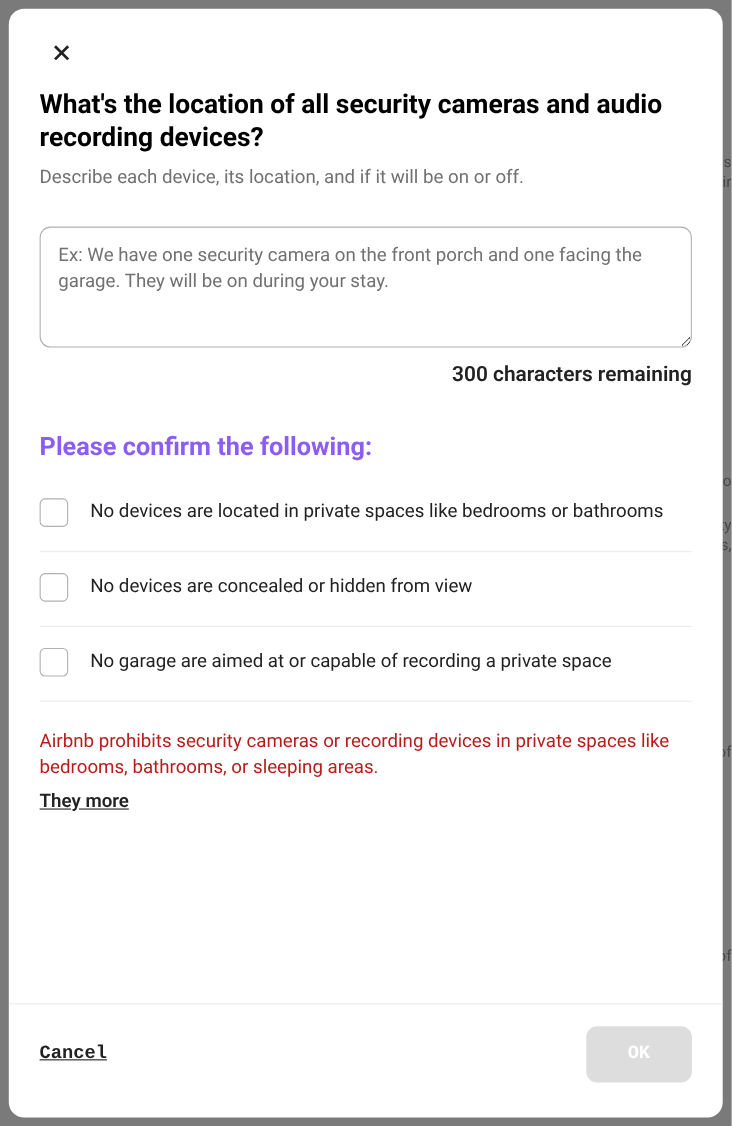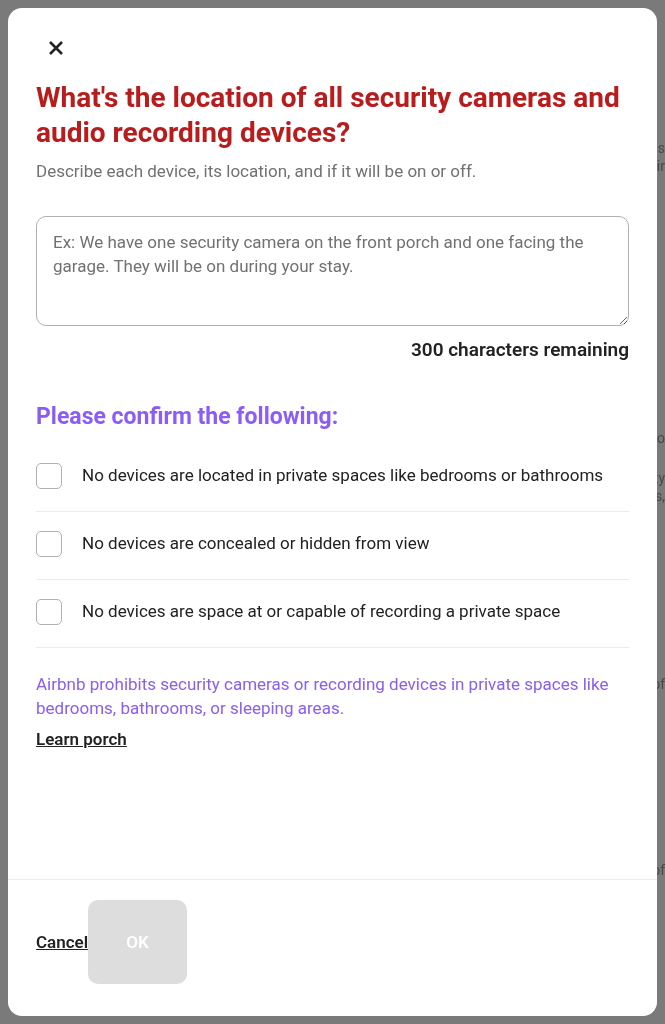--- a/index.html
+++ b/index.html
@@ -58,23 +58,23 @@
       height: 16px;
       stroke: #222;
       stroke-width: 2.5;
     }
     .modal-body {
       flex: 1;
       padding: 0 28px 20px 28px;
       overflow-y: auto;
     }
     .title {
-      font-size: 28px;
+      font-size: 24px;
       font-weight: 700;
-      color: #b91c1c;
+      color: #000000;
       line-height: 1.25;
       margin-bottom: 10px;
     }
     .subtitle {
       font-size: 17px;
       color: #717171;
       line-height: 1.4;
       margin-bottom: 32px;
     }
     .textarea-wrap {
@@ -133,54 +133,56 @@
       margin-top: 1px;
     }
     .checkbox-label {
       font-size: 17px;
       color: #222;
       line-height: 1.4;
       padding-top: 2px;
     }
     .policy-text {
       font-size: 17px;
-      color: #8b5cf6;
+      color: #b91c1c;
       line-height: 1.45;
       margin-top: 24px;
     }
     .learn-more {
       display: inline-block;
       font-size: 17px;
       font-weight: 600;
       color: #222;
       text-decoration: underline;
       margin-top: 8px;
       cursor: pointer;
     }
     .modal-footer {
       display: flex;
+      justify-content: space-between;
       align-items: center;
       padding: 20px 28px 32px 28px;
       border-top: 1px solid #ebebeb;
+      font-family: Liberation Mono, monospace;
     }
     .cancel-btn {
       background: none;
       border: none;
       font-size: 17px;
       font-weight: 600;
       color: #222;
       text-decoration: underline;
       cursor: pointer;
       font-family: inherit;
     }
     .ok-btn {
       background: #dddddd;
       border: none;
       border-radius: 10px;
-      padding: 32px 38px;
+      padding: 16px 38px;
       font-size: 17px;
       font-weight: 600;
       color: #fff;
       cursor: pointer;
       font-family: inherit;
     }
   </style>
 </head>
 <body>
 
@@ -218,25 +220,25 @@
       <li class="checkbox-item">
         <div class="checkbox"></div>
         <span class="checkbox-label">No devices are located in private spaces like bedrooms or bathrooms</span>
       </li>
       <li class="checkbox-item">
         <div class="checkbox"></div>
         <span class="checkbox-label">No devices are concealed or hidden from view</span>
       </li>
       <li class="checkbox-item">
         <div class="checkbox"></div>
-        <span class="checkbox-label">No devices are space at or capable of recording a private space</span>
+        <span class="checkbox-label">No garage are aimed at or capable of recording a private space</span>
       </li>
     </ul>
 
     <p class="policy-text">Airbnb prohibits security cameras or recording devices in private spaces like bedrooms, bathrooms, or sleeping areas.</p>
-    <a class="learn-more">Learn porch</a>
+    <a class="learn-more">They more</a>
   </div>
 
   <div class="modal-footer">
     <button class="cancel-btn">Cancel</button>
     <button class="ok-btn">OK</button>
   </div>
 </div>
 
 </body></html>

